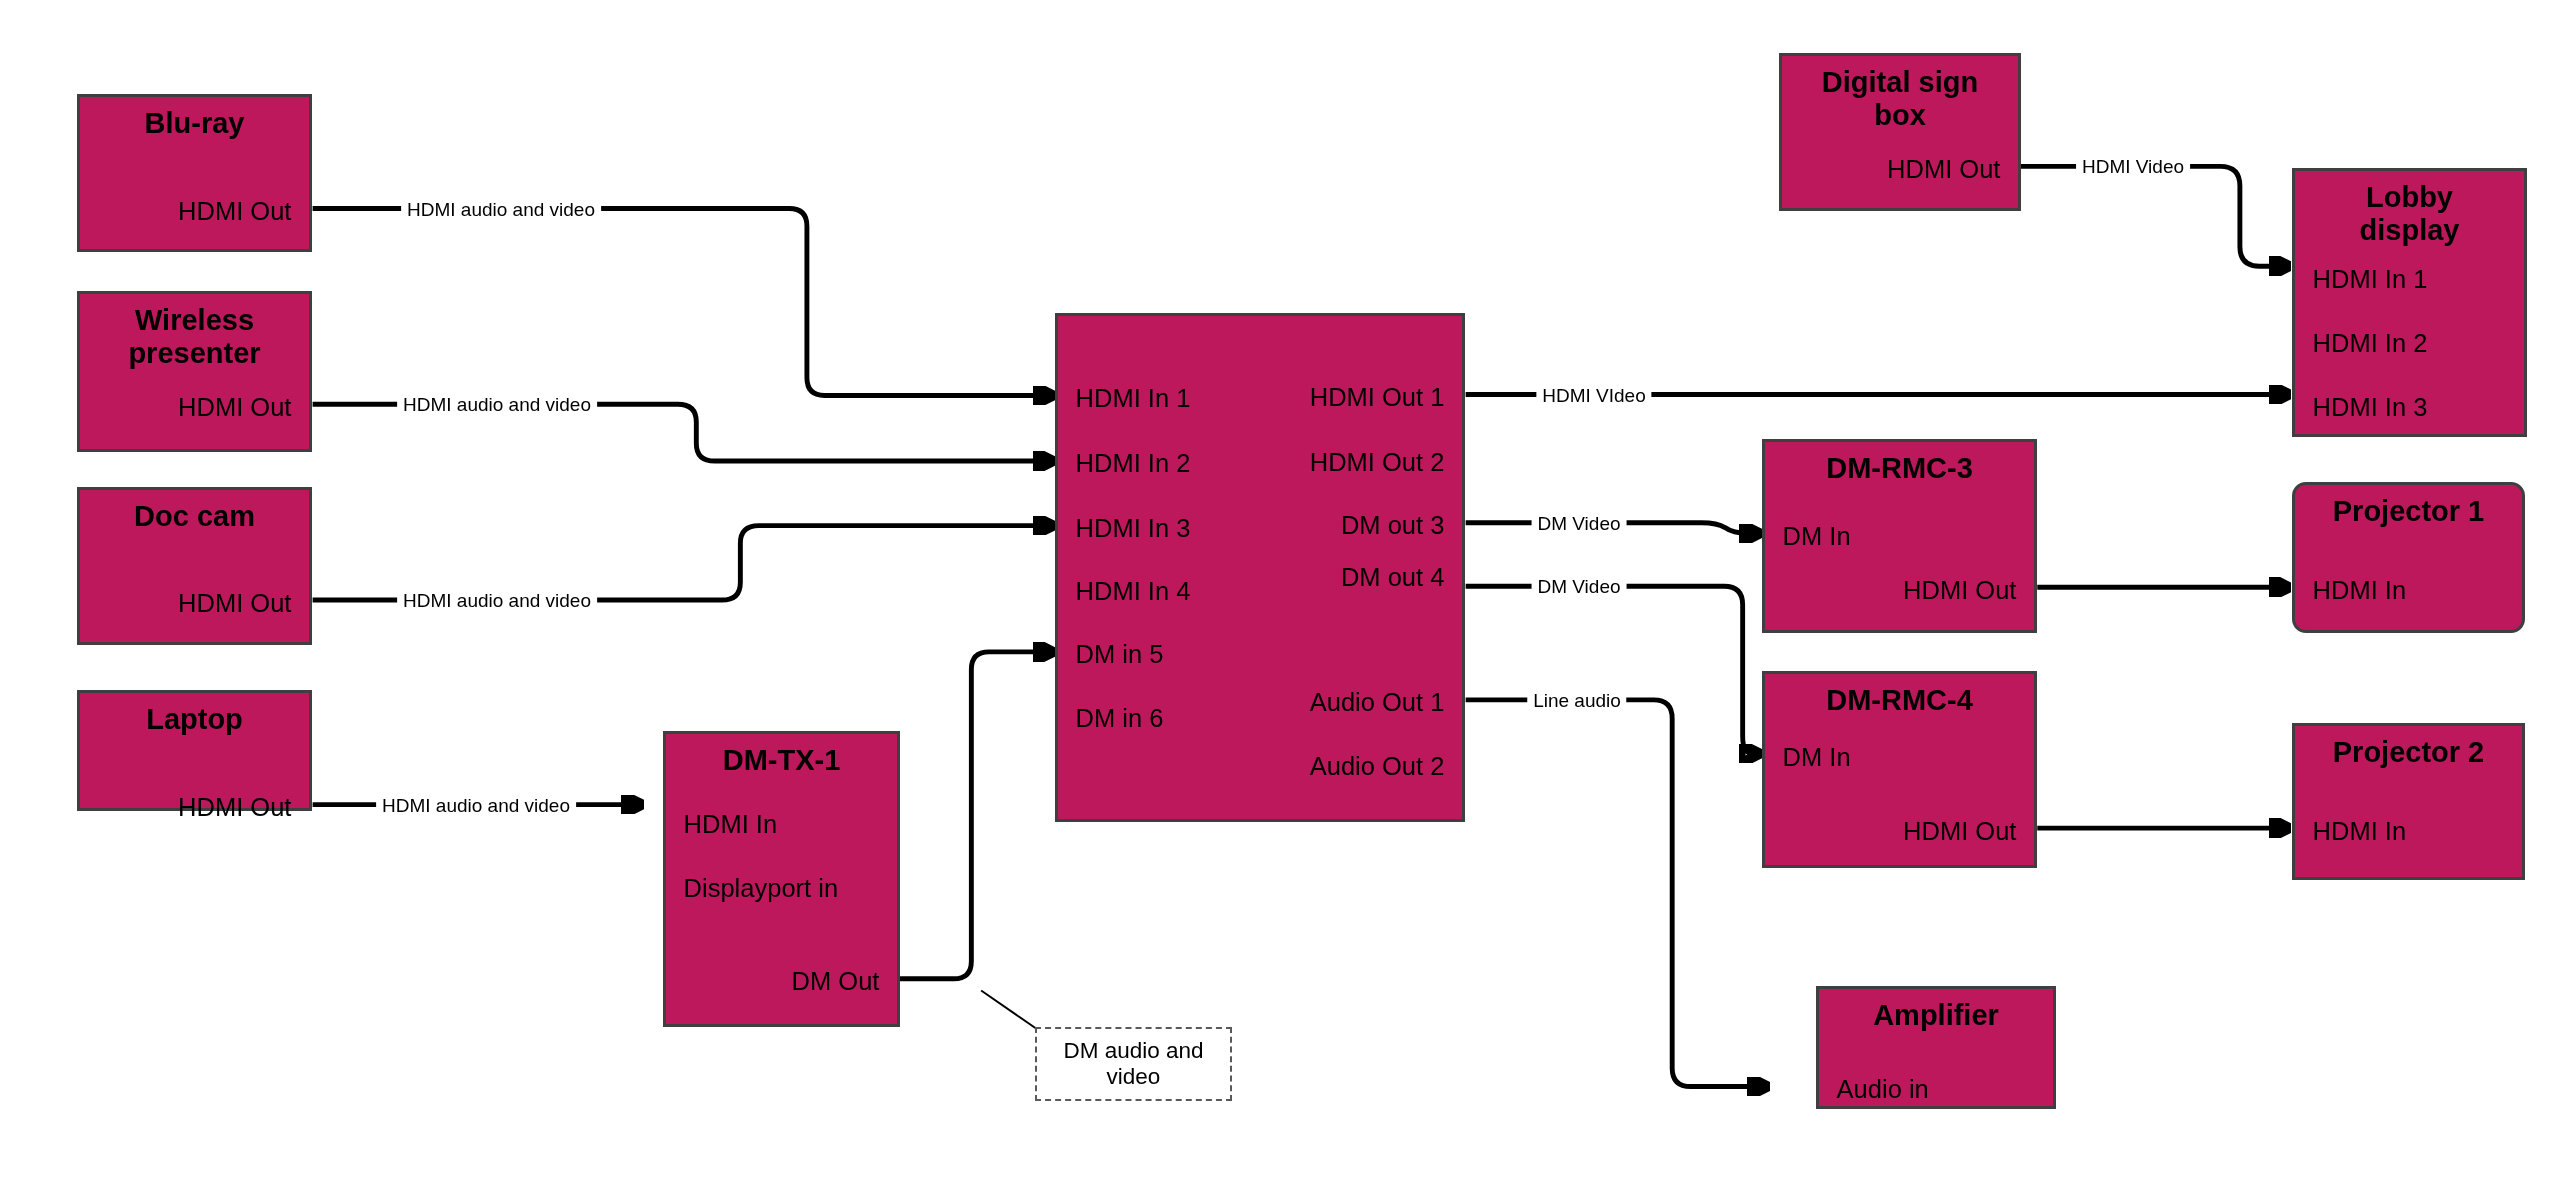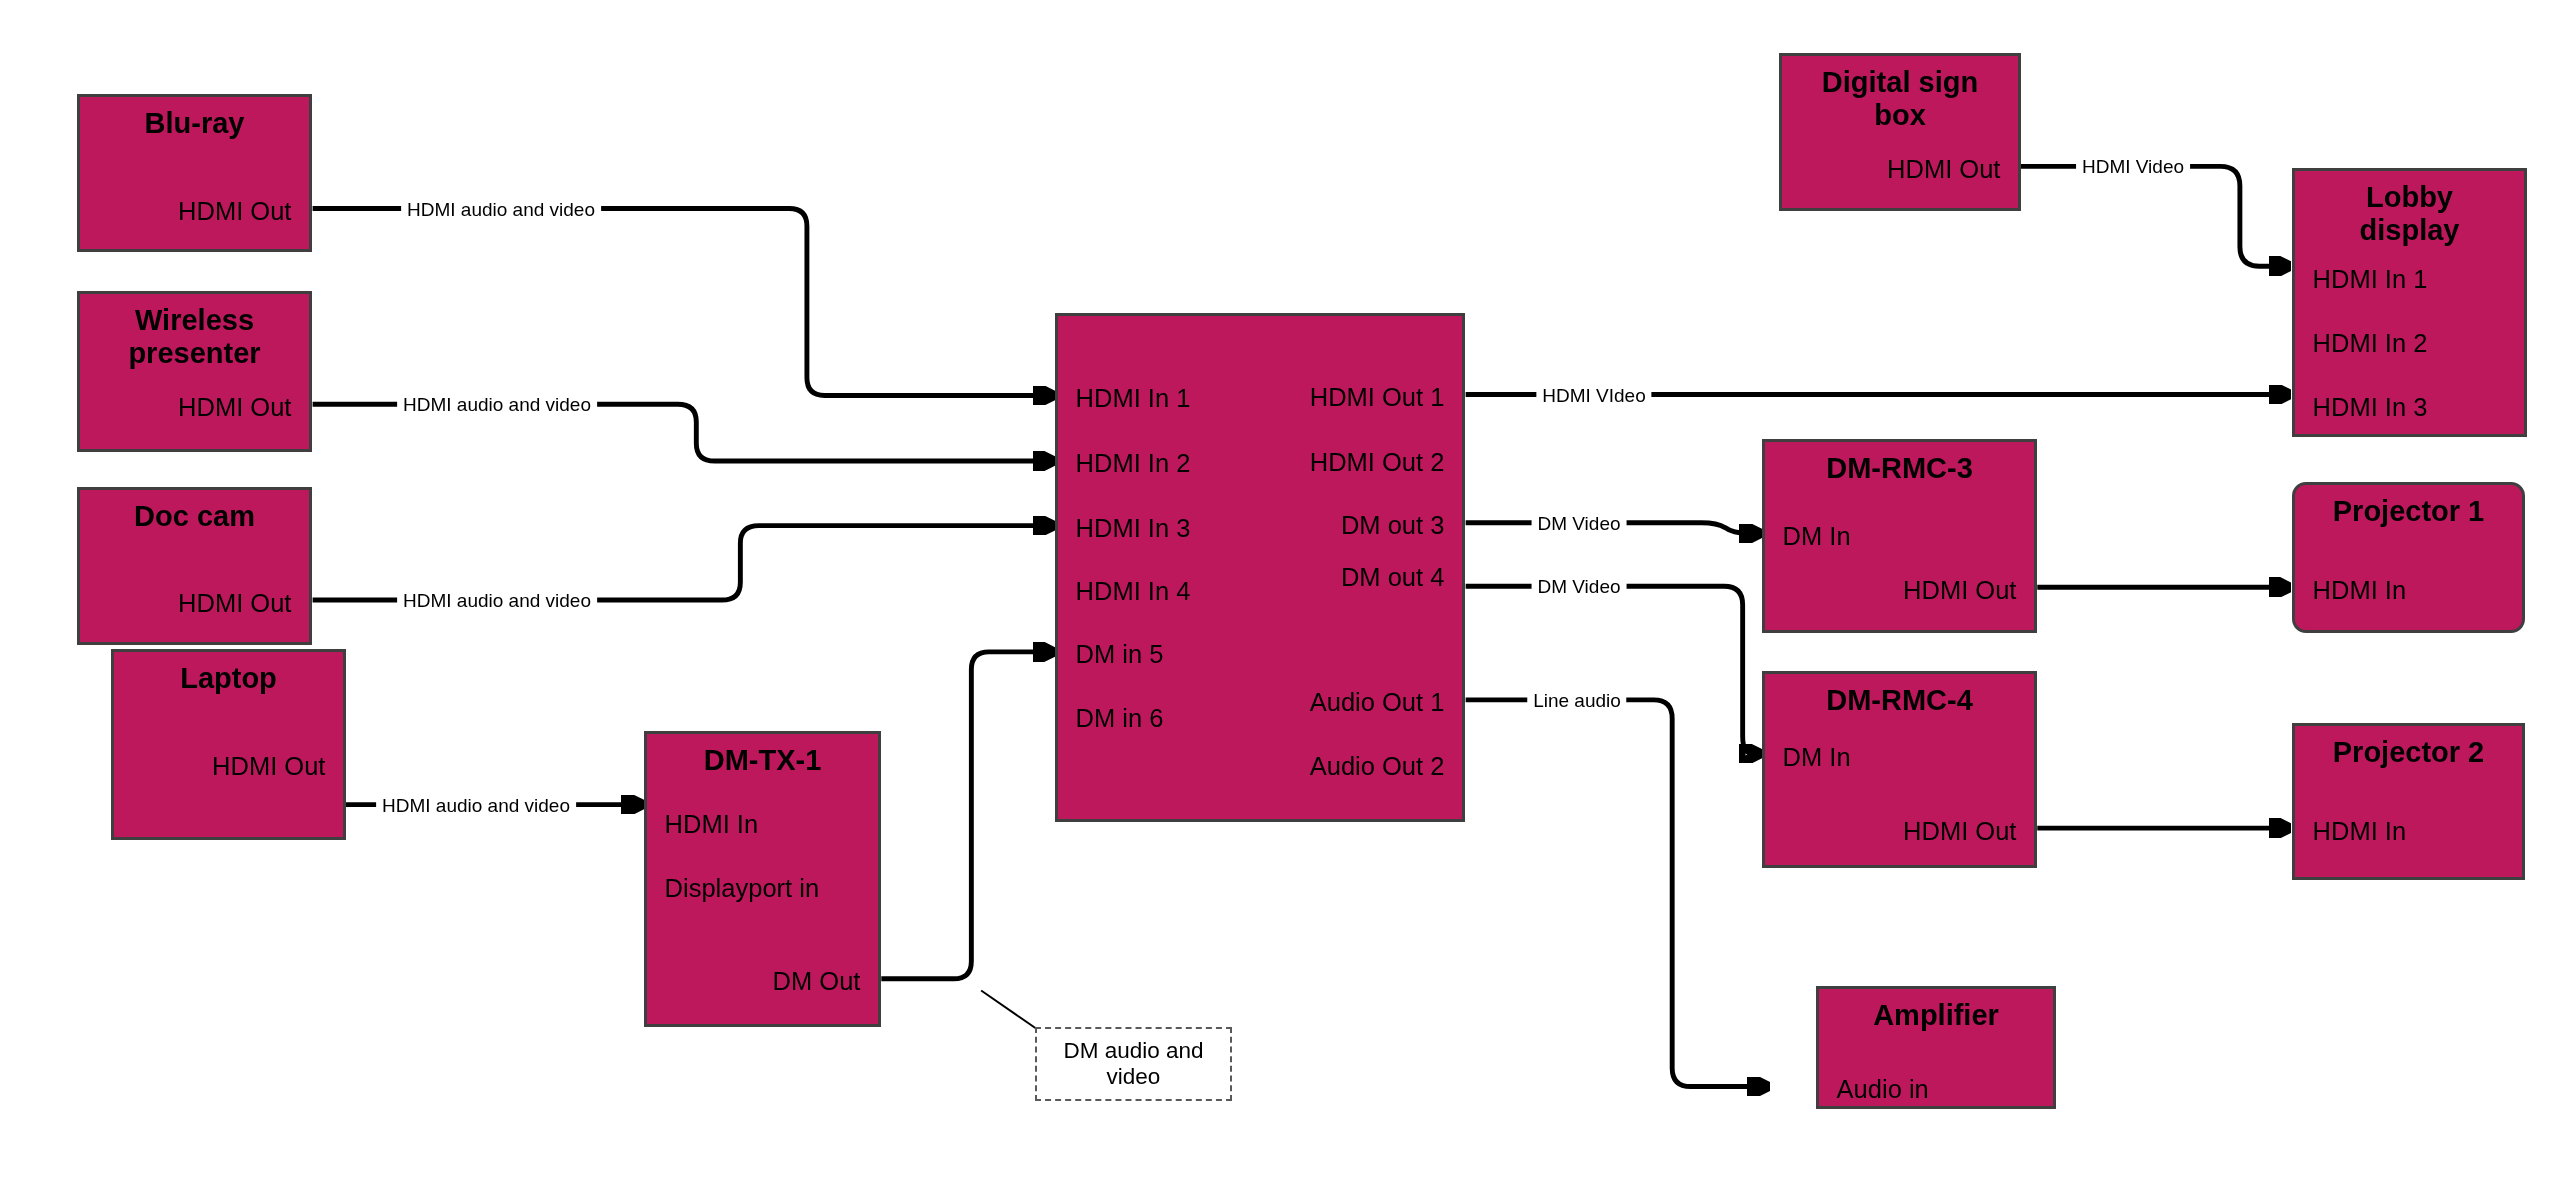--- a/index.html
+++ b/index.html
@@ -69,26 +69,26 @@
   <div class="node" style="left:77px;top:291px;width:235px;height:161px;">
     <div class="title narrow">Wireless presenter</div>
     <span class="port r" style="top:98px;">HDMI Out</span>
   </div>
 
   <div class="node" style="left:77px;top:487px;width:235px;height:158px;">
     <div class="title">Doc cam</div>
     <span class="port r" style="top:98px;">HDMI Out</span>
   </div>
 
-  <div class="node" style="left:77px;top:649px;width:235px;height:191px;margin-left:34px;">
+  <div class="node" style="left:77px;top:690px;width:235px;height:121px;">
     <div class="title">Laptop</div>
     <span class="port r" style="top:99px;">HDMI Out</span>
   </div>
 
-  <div class="node" style="left:644px;top:731px;width:237px;height:296px;">
+  <div class="node" style="left:663px;top:731px;width:237px;height:296px;">
     <div class="title">DM-TX-1</div>
     <span class="port l" style="top:75px;">HDMI In</span>
     <span class="port l" style="top:139px;">Displayport in</span>
     <span class="port r" style="top:232px;">DM Out</span>
   </div>
 
   <div class="node" style="left:1055px;top:313px;width:410px;height:509px;">
     <span class="port l" style="top:67px;">HDMI In 1</span>
     <span class="port l" style="top:132px;">HDMI In 2</span>
     <span class="port l" style="top:197px;">HDMI In 3</span>

